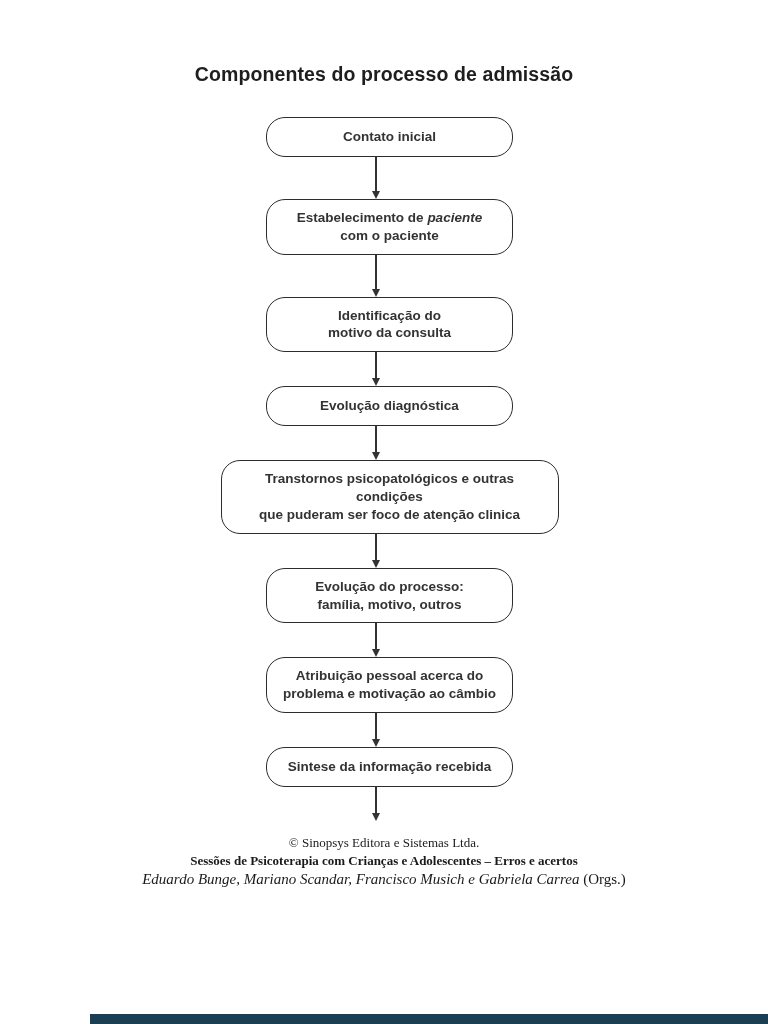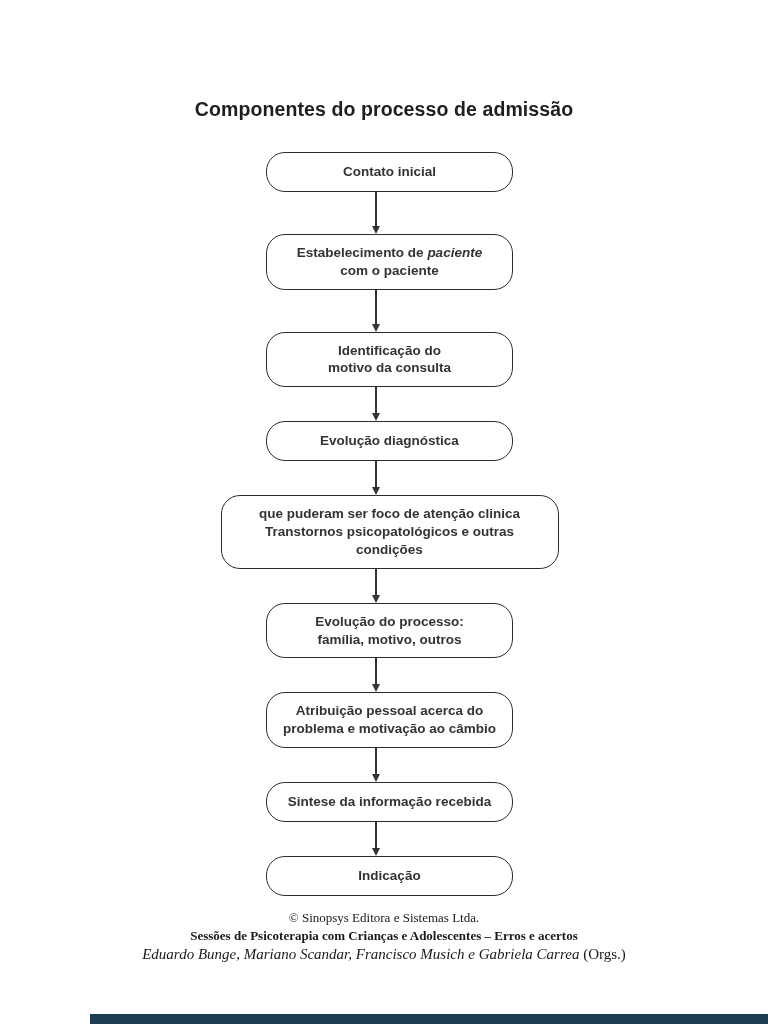--- a/index.html
+++ b/index.html
@@ -3,21 +3,21 @@
 <meta charset="utf-8">
 <style>
   * { margin:0; padding:0; box-sizing:border-box; }
   html,body { width:768px; height:1024px; }
   body {
     position:relative;
     background:#ffffff;
     overflow:hidden;
     font-family:"Liberation Sans", sans-serif;
   }
-  .page { padding-top:98px; }
+  .page { padding-top:63px; }
   .title {
     text-align:center;
     font-size:19.5px;
     font-weight:700;
     color:#1e1e1e;
     letter-spacing:0.1px;
     margin-bottom:31px;
   }
   .flow {
     display:flex;
@@ -109,22 +109,22 @@
         <div class="head"></div>
       </div>
       <div class="node">
         <div><span>Evolução diagnóstica</span></div>
       </div>
       <div class="arrow">
         <div class="stem"></div>
         <div class="head"></div>
       </div>
       <div class="node wide">
+        <div><span>Transtornos psicopatológicos e outras condições</span></div>
         <div><span>que puderam ser foco de atenção clinica</span></div>
-        <div><span>Transtornos psicopatológicos e outras condições</span></div>
       </div>
       <div class="arrow">
         <div class="stem"></div>
         <div class="head"></div>
       </div>
       <div class="node">
         <div><span>Evolução do processo:</span></div>
         <div><span>família, motivo, outros</span></div>
       </div>
       <div class="arrow">
@@ -139,23 +139,20 @@
         <div class="stem"></div>
         <div class="head"></div>
       </div>
       <div class="node">
         <div><span>Sintese da informação recebida</span></div>
       </div>
       <div class="arrow">
         <div class="stem"></div>
         <div class="head"></div>
       </div>
-      <div class="node">
-        <div><span>Indicação</span></div>
-      </div>
     </div>
 
   <div class="footer">
     <div class="f1">© Sinopsys Editora e Sistemas Ltda.</div>
     <div class="f2">Sessões de Psicoterapia com Crianças e Adolescentes – Erros e acertos</div>
     <div class="f3"><span class="it">Eduardo Bunge, Mariano Scandar, Francisco Musich e Gabriela Carrea</span><span> (Orgs.)</span></div>
   </div>
 
 </div>
 

